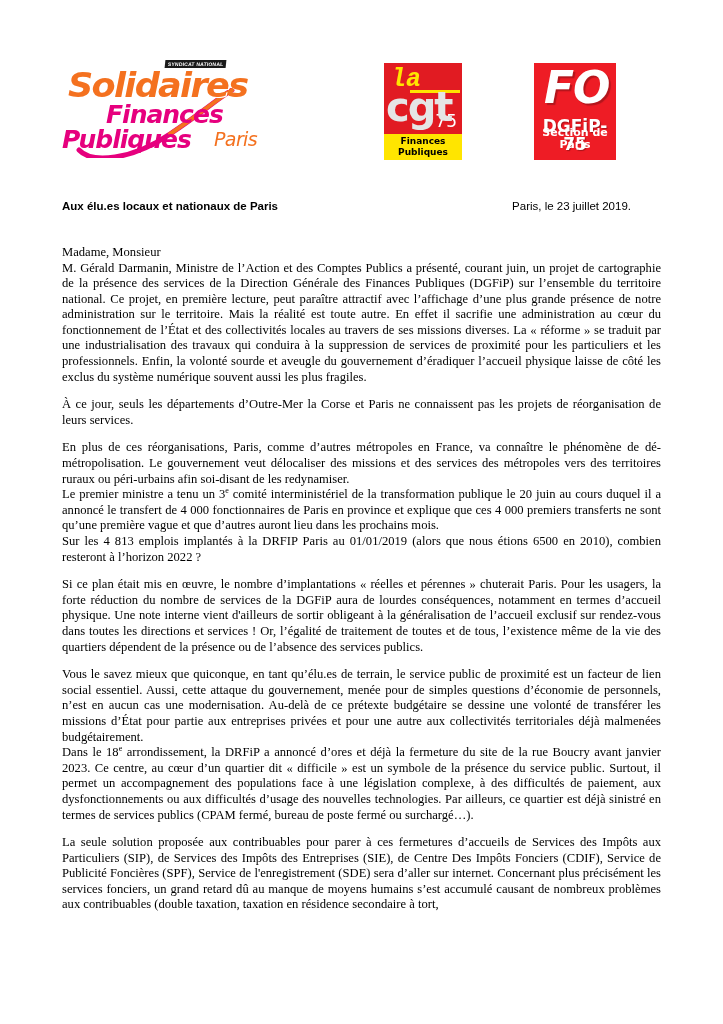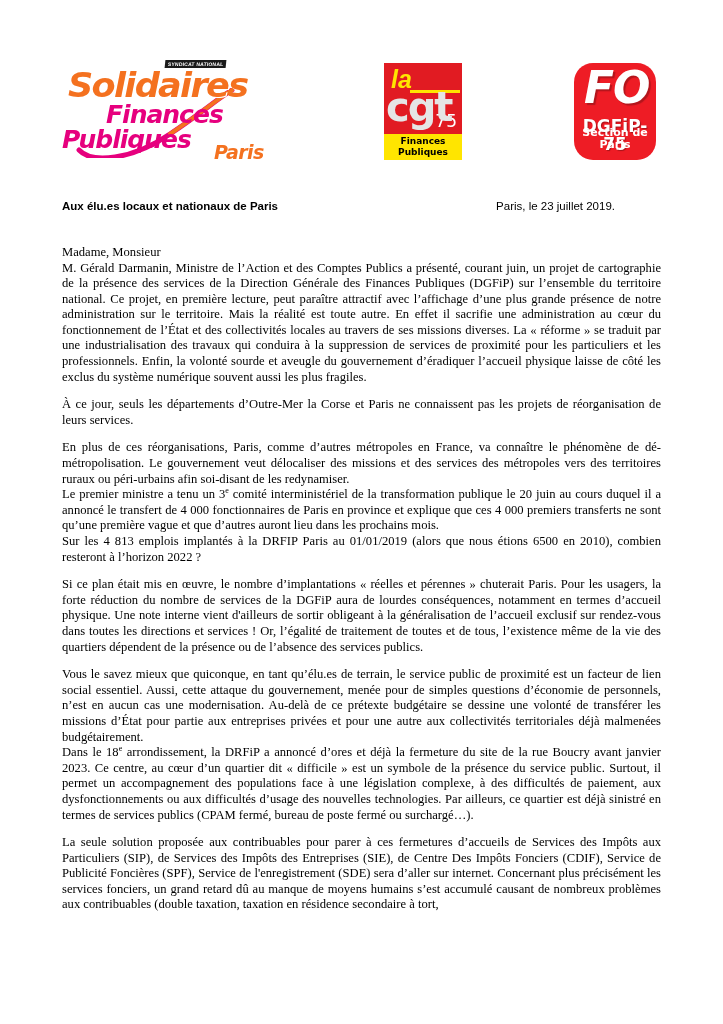--- a/index.html
+++ b/index.html
@@ -100,27 +100,26 @@
     letter-spacing: -1px;
     line-height: 25px;
     white-space: nowrap;
   }
   .sfp-paris {
     position: absolute;
     left: 152px;
     top: 72px;
     font-family: "DejaVu Sans", sans-serif;
     font-size: 19px;
-    font-weight: bold;
+    font-weight: normal;
     font-style: italic;
     color: #F4711F;
     letter-spacing: -.6px;
     line-height: 19px;
     white-space: nowrap;
-    margin-top: 13px;
   }
   .sfp-swoosh {
     position: absolute;
     left: 12px;
     top: 30px;
     width: 165px;
     height: 70px;
     pointer-events: none;
   }
 
@@ -131,21 +130,21 @@
     margin-left: 72px;
     margin-top: 5px;
     position: relative;
     background: #E11B22;
     flex: 0 0 auto;
   }
   .cgt-la {
     position: absolute;
     left: 7px;
     top: 4px;
-    font-family: Liberation Sans, sans-serif;
+    font-family: Liberation Mono, monospace;
     font-style: italic;
     font-weight: bold;
     font-size: 25px;
     line-height: 25px;
     color: #FFE500;
   }
   .cgt-75 {
     position: absolute;
     right: 5px;
     top: 2px;
@@ -189,27 +188,26 @@
     line-height: 11px;
     text-align: center;
     padding-top: 2px;
     box-sizing: border-box;
   }
 
   
   .logo-fo {
     width: 82px;
     height: 97px;
-    margin-left: 112px;
+    margin-left: 72px;
     margin-top: 5px;
     position: relative;
     background: #EE1C25;
     flex: 0 0 auto;
     overflow: hidden;
-    border-radius: 19px;
   }
   .fo-main {
     position: absolute;
     left: 10px;
     top: 3px;
     font-family: "DejaVu Sans", sans-serif;
     font-weight: bold;
     font-style: italic;
     font-size: 44px;
     line-height: 44px;
@@ -251,21 +249,21 @@
   }
   .addr-to {
     font-family: "Liberation Sans", sans-serif;
     font-size: 11.5px;
     font-weight: bold;
     color: #000;
     white-space: nowrap;
   }
   .addr-date {
     margin-left: auto;
-    margin-right: 46px;
+    margin-right: 30px;
     font-family: "Liberation Sans", sans-serif;
     font-size: 11.5px;
     color: #000;
     white-space: nowrap;
   }
 
   
   .body-wrap {
     padding: 0 62px 0 62px;
   }

